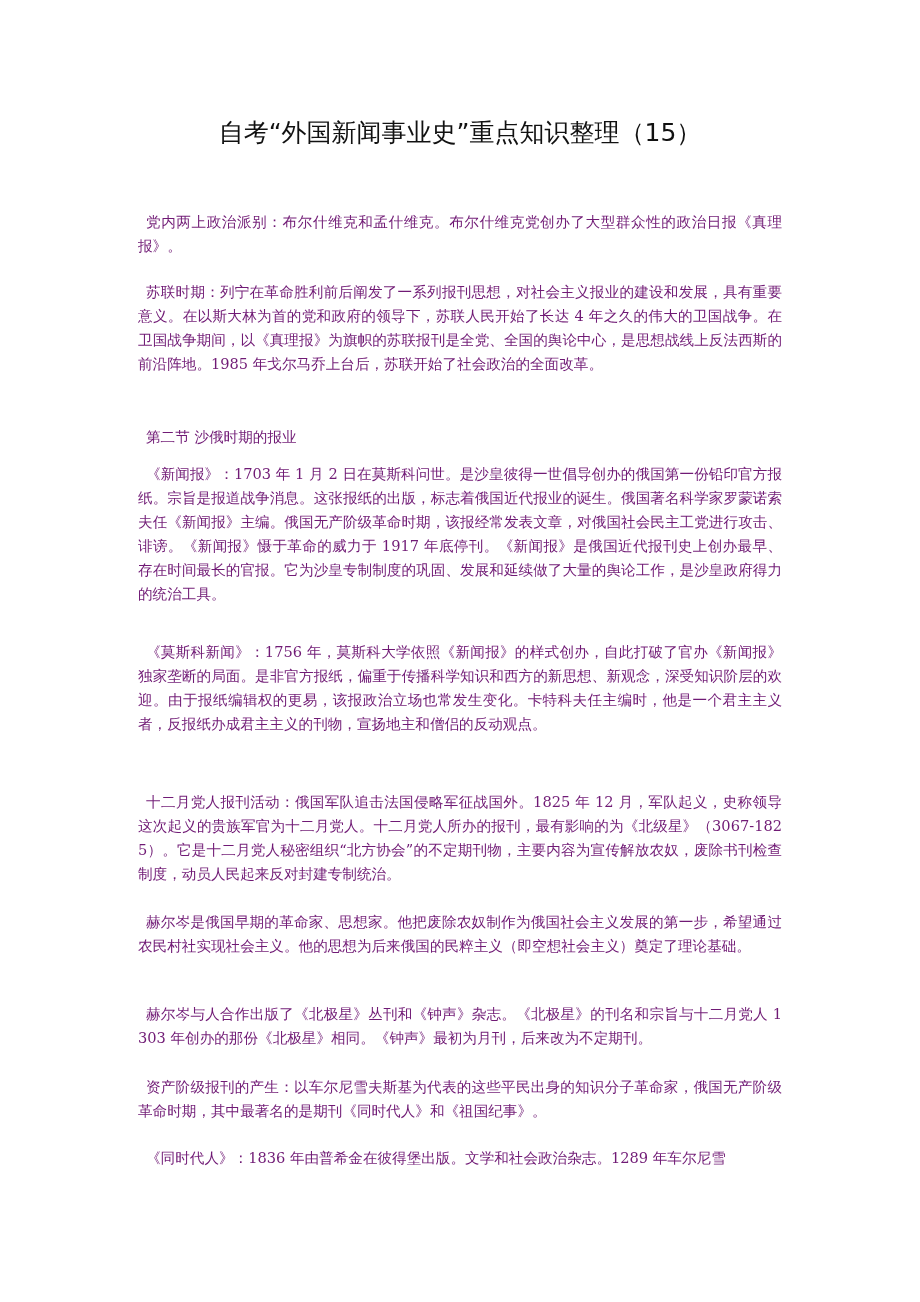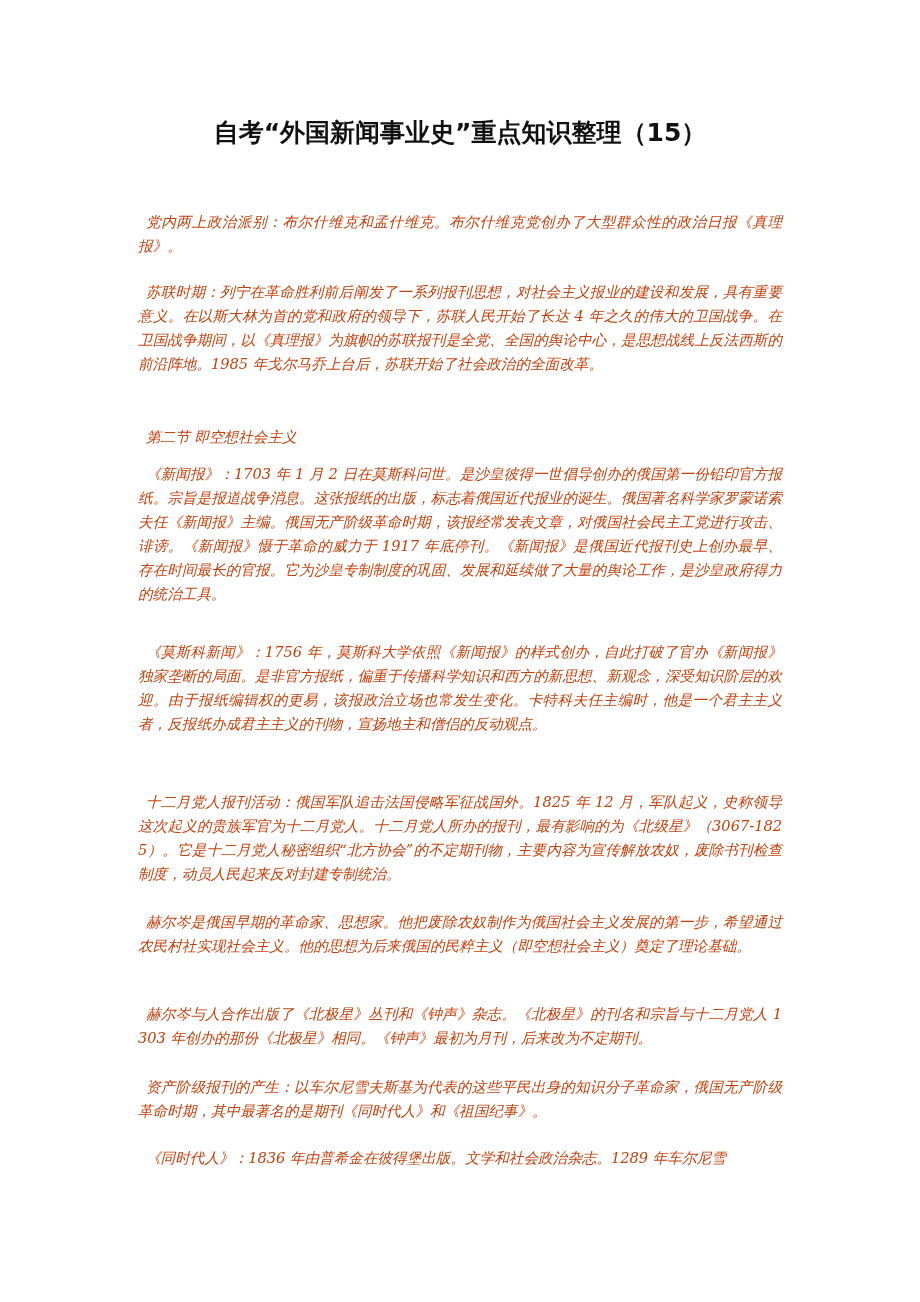--- a/index.html
+++ b/index.html
@@ -21,51 +21,50 @@
     top: 0;
     width: 644px;
   }
   .title {
     position: absolute;
     left: 0;
     top: 115px;
     width: 644px;
     text-align: center;
     font-family: "DejaVu Sans", "Liberation Sans", sans-serif;
-    font-weight: bold;
+    font-weight: normal;
     font-size: 25px;
     line-height: 36px;
     letter-spacing: 0px;
     color: #111;
     margin: 0;
   }
   .para {
     position: absolute;
     left: 0;
     width: 644px;
     font-size: 14.6px;
     line-height: 24px;
     margin: 0;
     text-align: justify;
     text-justify: inter-ideograph;
     word-break: break-all;
-    color: #c2410c;
-    font-style: italic;
+    color: #701a75;
   }
   .para.indent { text-indent: 8px; }
 </style>
 </head>
 <body>
 
 <div class="page">
   <h1 class="title">自考“外国新闻事业史”重点知识整理（15）</h1>
 
   <p class="para indent" style="top:210px">党内两上政治派别：布尔什维克和孟什维克。布尔什维克党创办了大型群众性的政治日报《真理报》。</p>
   <p class="para indent" style="top:280px">苏联时期：列宁在革命胜利前后阐发了一系列报刊思想，对社会主义报业的建设和发展，具有重要意义。在以斯大林为首的党和政府的领导下，苏联人民开始了长达 4 年之久的伟大的卫国战争。在卫国战争期间，以《真理报》为旗帜的苏联报刊是全党、全国的舆论中心，是思想战线上反法西斯的前沿阵地。1985 年戈尔马乔上台后，苏联开始了社会政治的全面改革。</p>
-  <p class="para indent" style="top:425px">第二节  即空想社会主义</p>
+  <p class="para indent" style="top:425px">第二节  沙俄时期的报业</p>
   <p class="para indent" style="top:462px">《新闻报》：1703 年 1 月 2 日在莫斯科问世。是沙皇彼得一世倡导创办的俄国第一份铅印官方报纸。宗旨是报道战争消息。这张报纸的出版，标志着俄国近代报业的诞生。俄国著名科学家罗蒙诺索夫任《新闻报》主编。俄国无产阶级革命时期，该报经常发表文章，对俄国社会民主工党进行攻击、诽谤。《新闻报》慑于革命的威力于 1917 年底停刊。《新闻报》是俄国近代报刊史上创办最早、存在时间最长的官报。它为沙皇专制制度的巩固、发展和延续做了大量的舆论工作，是沙皇政府得力的统治工具。</p>
   <p class="para indent" style="top:640px">《莫斯科新闻》：1756 年，莫斯科大学依照《新闻报》的样式创办，自此打破了官办《新闻报》独家垄断的局面。是非官方报纸，偏重于传播科学知识和西方的新思想、新观念，深受知识阶层的欢迎。由于报纸编辑权的更易，该报政治立场也常发生变化。卡特科夫任主编时，他是一个君主主义者，反报纸办成君主主义的刊物，宣扬地主和僧侣的反动观点。</p>
   <p class="para indent" style="top:790px">十二月党人报刊活动：俄国军队追击法国侵略军征战国外。1825 年 12 月，军队起义，史称领导这次起义的贵族军官为十二月党人。十二月党人所办的报刊，最有影响的为《北级星》（3067-1825）。它是十二月党人秘密组织“北方协会”的不定期刊物，主要内容为宣传解放农奴，废除书刊检查制度，动员人民起来反对封建专制统治。</p>
   <p class="para indent" style="top:910px">赫尔岑是俄国早期的革命家、思想家。他把废除农奴制作为俄国社会主义发展的第一步，希望通过农民村社实现社会主义。他的思想为后来俄国的民粹主义（即空想社会主义）奠定了理论基础。</p>
   <p class="para indent" style="top:1002px">赫尔岑与人合作出版了《北极星》丛刊和《钟声》杂志。《北极星》的刊名和宗旨与十二月党人 1303 年创办的那份《北极星》相同。《钟声》最初为月刊，后来改为不定期刊。</p>
   <p class="para indent" style="top:1075px">资产阶级报刊的产生：以车尔尼雪夫斯基为代表的这些平民出身的知识分子革命家，俄国无产阶级革命时期，其中最著名的是期刊《同时代人》和《祖国纪事》。</p>
   <p class="para indent" style="top:1146px">《同时代人》：1836 年由普希金在彼得堡出版。文学和社会政治杂志。1289 年车尔尼雪</p>
 </div>
 
 </body></html>

